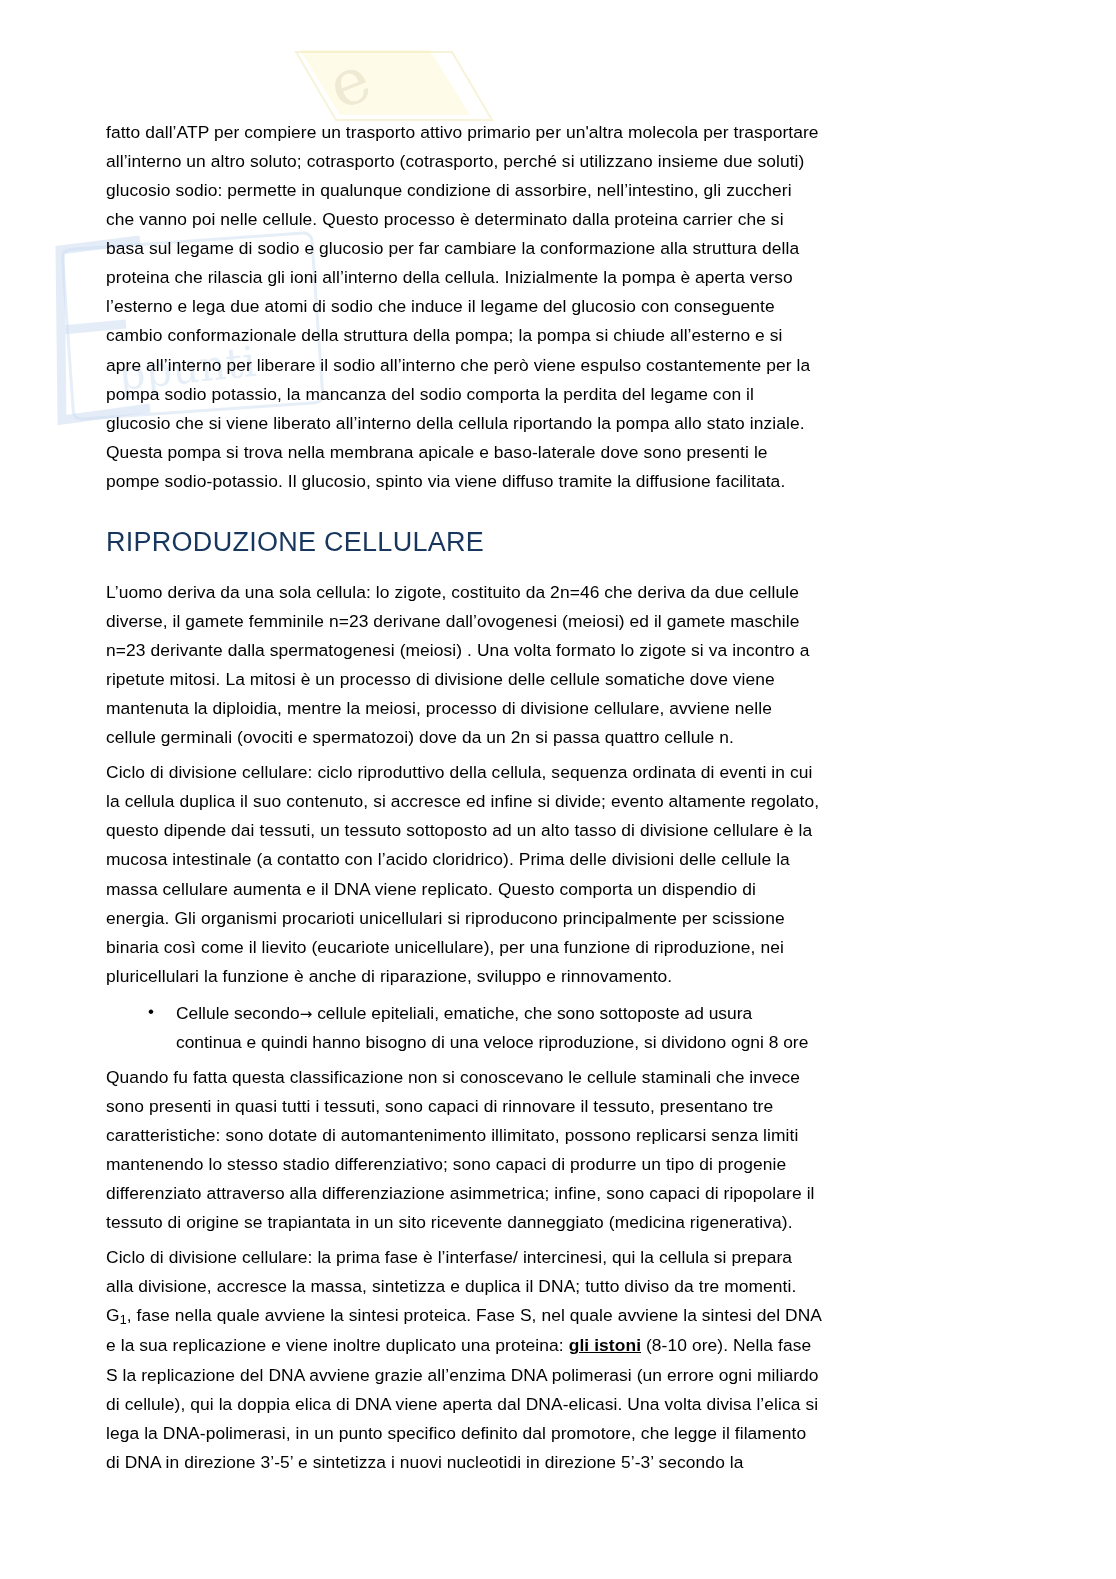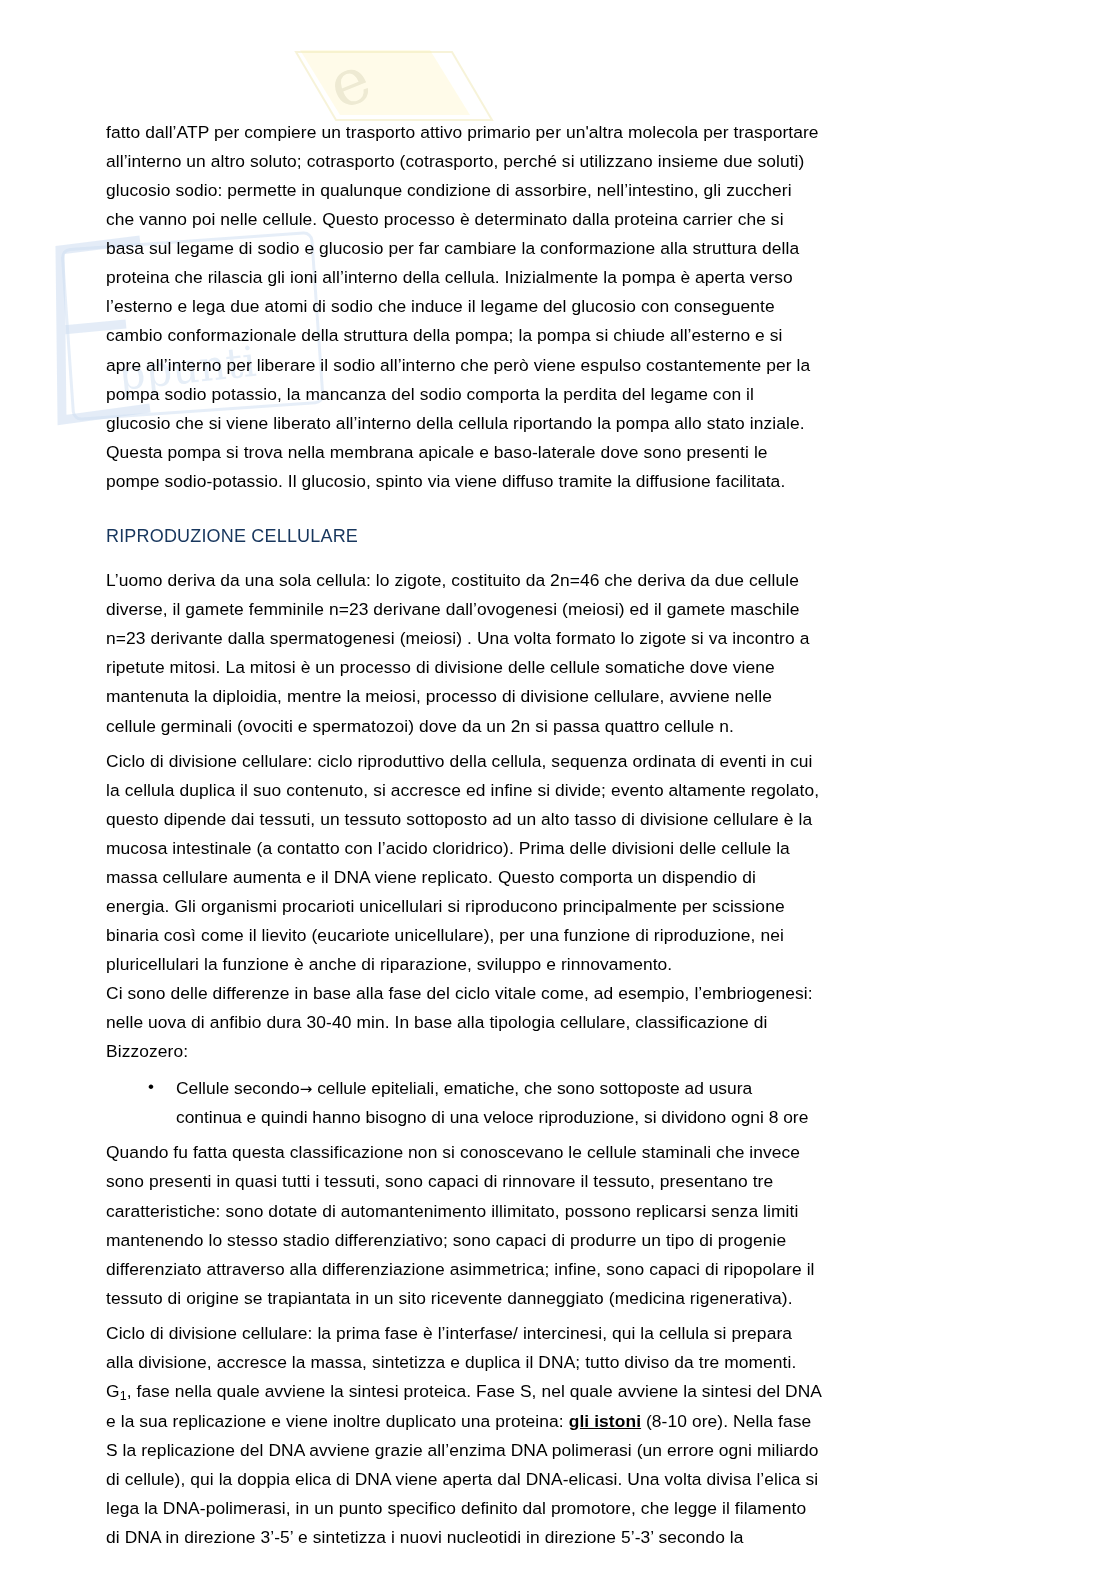--- a/index.html
+++ b/index.html
@@ -43,21 +43,21 @@
     text-align: left;
     color: #000000;
     letter-spacing: 0.005em;
   }
 
   p.spaced {
     margin-top: 6px;
   }
 
   h2.section-heading {
-    font-size: 18px;
+    font-size: 27px;
     font-weight: 400;
     color: #17365d;
     margin: 29px 0 18px 0;
     line-height: 1.3;
     letter-spacing: 0.01em;
   }
 
   .indented {
     margin-left: 40px;
     margin-top: 21px;
@@ -117,21 +117,20 @@
 <div class="page">
 
   <p class="body-text">fatto dall’ATP per compiere un trasporto attivo primario per un'altra molecola per trasportare all’interno un altro soluto; cotrasporto (cotrasporto, perché si utilizzano insieme due soluti) glucosio sodio: permette in qualunque condizione di assorbire, nell’intestino, gli zuccheri che vanno poi nelle cellule. Questo processo è determinato dalla proteina carrier che si basa sul legame di sodio e glucosio per far cambiare la conformazione alla struttura della proteina che rilascia gli ioni all’interno della cellula. Inizialmente la pompa è aperta verso l’esterno e lega due atomi di sodio che induce il legame del glucosio con conseguente cambio conformazionale della struttura della pompa; la pompa si chiude all’esterno e si apre all’interno per liberare il sodio all’interno che però viene espulso costantemente per la pompa sodio potassio, la mancanza del sodio comporta la perdita del legame con il glucosio che si viene liberato all’interno della cellula riportando la pompa allo stato inziale. Questa pompa si trova nella membrana apicale e baso-laterale dove sono presenti le pompe sodio-potassio. Il glucosio, spinto via viene diffuso tramite la diffusione facilitata.</p>
 
   <h2 class="section-heading">RIPRODUZIONE CELLULARE</h2>
 
   <p class="body-text">L’uomo deriva da una sola cellula: lo zigote, costituito da 2n=46 che deriva da due cellule diverse, il gamete femminile n=23 derivane dall’ovogenesi (meiosi) ed il gamete maschile n=23 derivante dalla spermatogenesi (meiosi) . Una volta formato lo zigote si va incontro a ripetute mitosi. La mitosi è un processo di divisione delle cellule somatiche dove viene mantenuta la diploidia, mentre la meiosi, processo di divisione cellulare, avviene nelle cellule germinali (ovociti e spermatozoi) dove da un 2n si passa quattro cellule n.</p>
 
   <p class="body-text spaced">Ciclo di divisione cellulare: ciclo riproduttivo della cellula, sequenza ordinata di eventi in cui la cellula duplica il suo contenuto, si accresce ed infine si divide; evento altamente regolato, questo dipende dai tessuti, un tessuto sottoposto ad un alto tasso di divisione cellulare è la mucosa intestinale (a contatto con l’acido cloridrico). Prima delle divisioni delle cellule la massa cellulare aumenta e il DNA viene replicato. Questo comporta un dispendio di energia. Gli organismi procarioti unicellulari si riproducono principalmente per scissione binaria così come il lievito (eucariote unicellulare), per una funzione di riproduzione, nei pluricellulari la funzione è anche di riparazione, sviluppo e rinnovamento.</p>
 
-  <p class="body-text indented">Ci sono delle differenze in base alla fase del ciclo vitale come, ad esempio, l’embriogenesi: nelle uova di anfibio dura 30-40 min. In base alla tipologia cellulare, classificazione di Bizzozero:</p>
 
   <ul class="bullets">
     <li><span>Cellule secondo</span><span class="arrow">→</span><span> cellule epiteliali, ematiche, che sono sottoposte ad usura continua e quindi hanno bisogno di una veloce riproduzione, si dividono ogni 8 ore</span></li>
   </ul>
 
   <p class="body-text spaced">Quando fu fatta questa classificazione non si conoscevano le cellule staminali che invece sono presenti in quasi tutti i tessuti, sono capaci di rinnovare il tessuto, presentano tre caratteristiche: sono dotate di automantenimento illimitato, possono replicarsi senza limiti mantenendo lo stesso stadio differenziativo; sono capaci di produrre un tipo di progenie differenziato attraverso alla differenziazione asimmetrica; infine, sono capaci di ripopolare il tessuto di origine se trapiantata in un sito ricevente danneggiato (medicina rigenerativa).</p>
 
   <p class="body-text spaced"><span>Ciclo di divisione cellulare: la prima fase è l’interfase/ intercinesi, qui la cellula si prepara alla divisione, accresce la massa, sintetizza e duplica il DNA; tutto diviso da tre momenti. G</span><sub>1</sub><span>, fase nella quale avviene la sintesi proteica. Fase S, nel quale avviene la sintesi del DNA e la sua replicazione e viene inoltre duplicato una proteina: </span><span class="underline">gli istoni</span><span> (8-10 ore). Nella fase S la replicazione del DNA avviene grazie all’enzima DNA polimerasi (un errore ogni miliardo di cellule), qui la doppia elica di DNA viene aperta dal DNA-elicasi. Una volta divisa l’elica si lega la DNA-polimerasi, in un punto specifico definito dal promotore, che legge il filamento di DNA in direzione 3’-5’ e sintetizza i nuovi nucleotidi in direzione 5’-3’ secondo la</span></p>
 
 </div>

